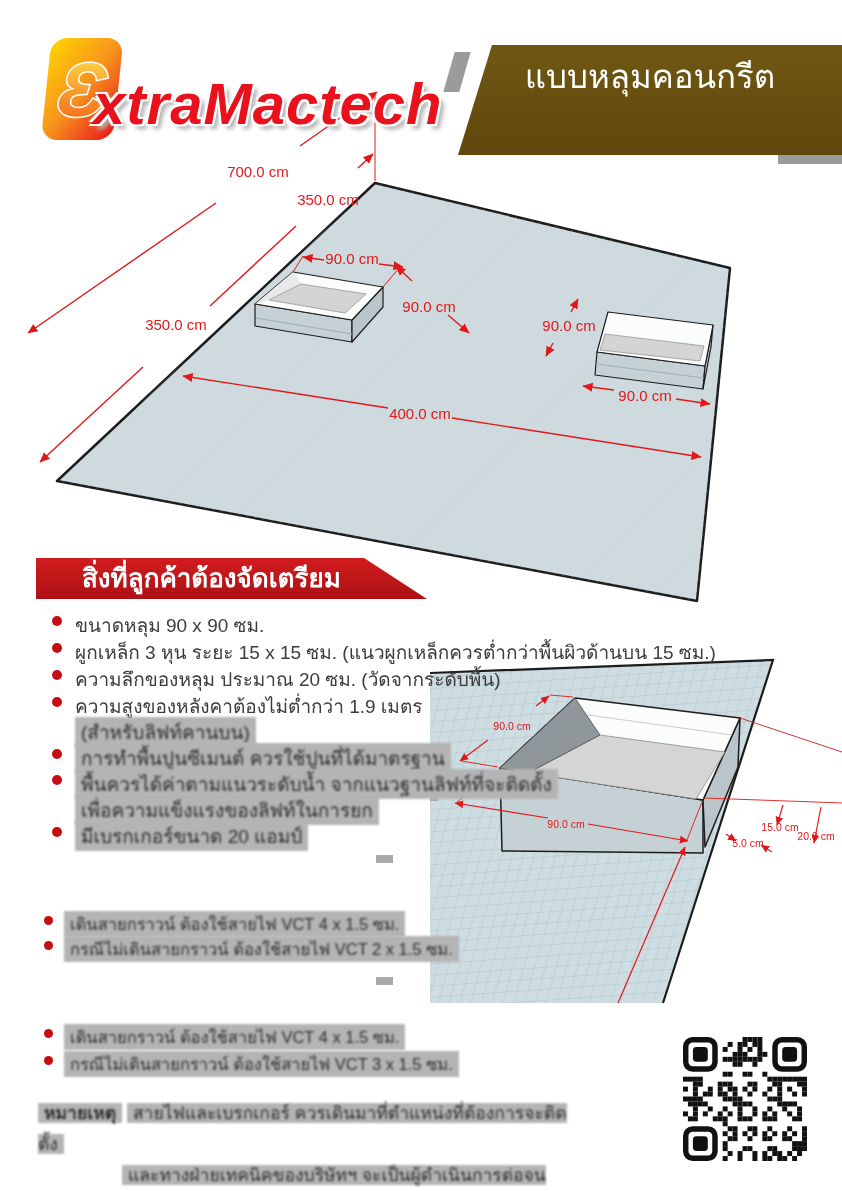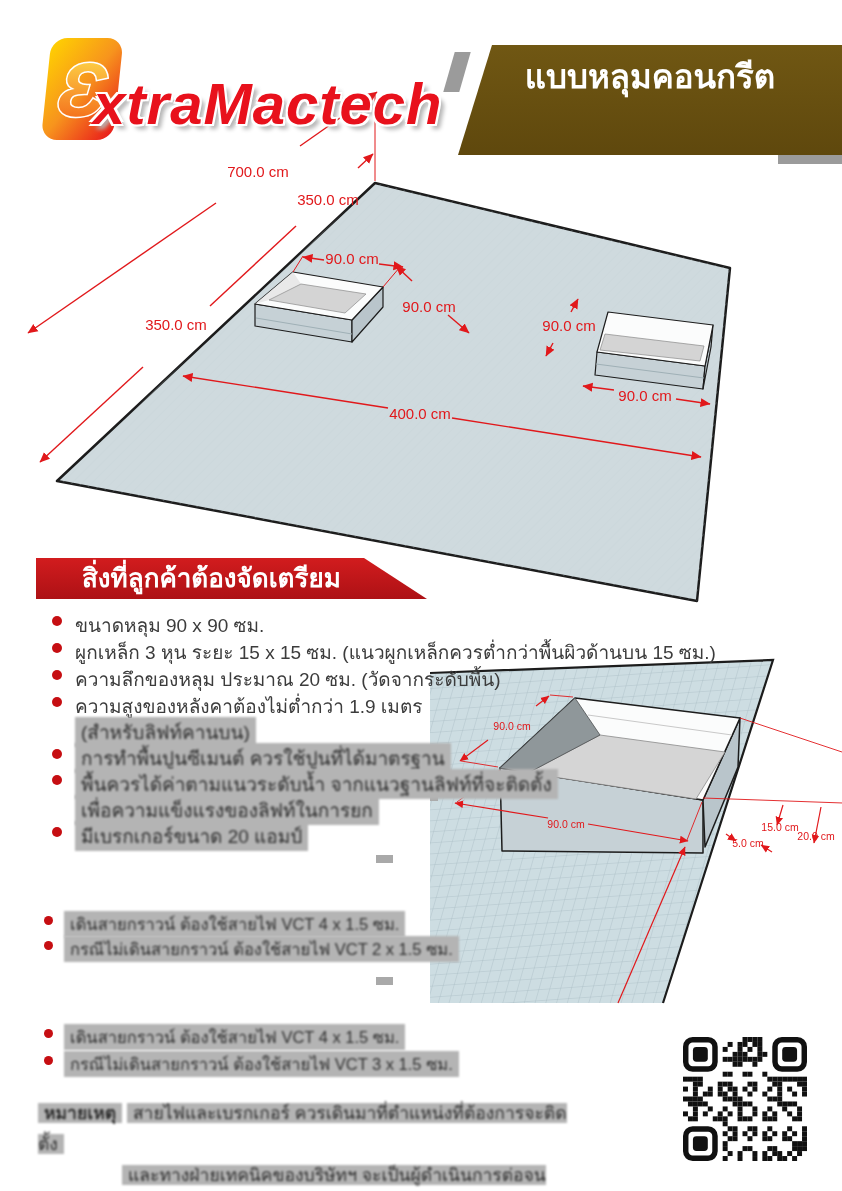--- a/index.html
+++ b/index.html
@@ -9,21 +9,21 @@
 
   
   .logo-icon{position:absolute;left:42px;top:34px;width:82px;height:110px;z-index:4;}
   .logo-text{position:absolute;left:93px;top:70px;z-index:4;
              font-size:58px;font-weight:bold;font-style:italic;color:#e8111c;letter-spacing:1px;
              text-shadow:2px 2px 0 #fff,-2px -2px 0 #fff,2px -2px 0 #fff,-2px 2px 0 #fff,5px 5px 4px #b5b5b5;}
 
   .title-banner{position:absolute;left:458px;top:45px;width:384px;height:110px;z-index:3;
         background:linear-gradient(#705713,#5f480d);
         clip-path:polygon(34px 0,100% 0,100% 100%,0 100%);
-        color:#fff;font-weight:bold;font-size:33px;text-align:center;line-height:47px;padding-top:8px;
+        color:#fff;font-weight:normal;font-size:33px;text-align:center;line-height:47px;padding-top:8px;
         box-sizing:border-box;}
   .title-banner span{display:block;white-space:nowrap;}
   .sh-strip{position:absolute;background:#9b9b9b;z-index:2;}
 
   
   .main-svg{position:absolute;left:0;top:0;width:842px;height:620px;z-index:1;}
   .inset-svg{position:absolute;left:430px;top:655px;width:412px;height:370px;z-index:1;}
   .dim{fill:#e1181b;font-size:15px;font-family:"Liberation Sans","DejaVu Sans",sans-serif;text-anchor:middle;}
   .dim-s{fill:#e1181b;font-size:10.5px;font-family:"Liberation Sans","DejaVu Sans",sans-serif;text-anchor:middle;}
 

